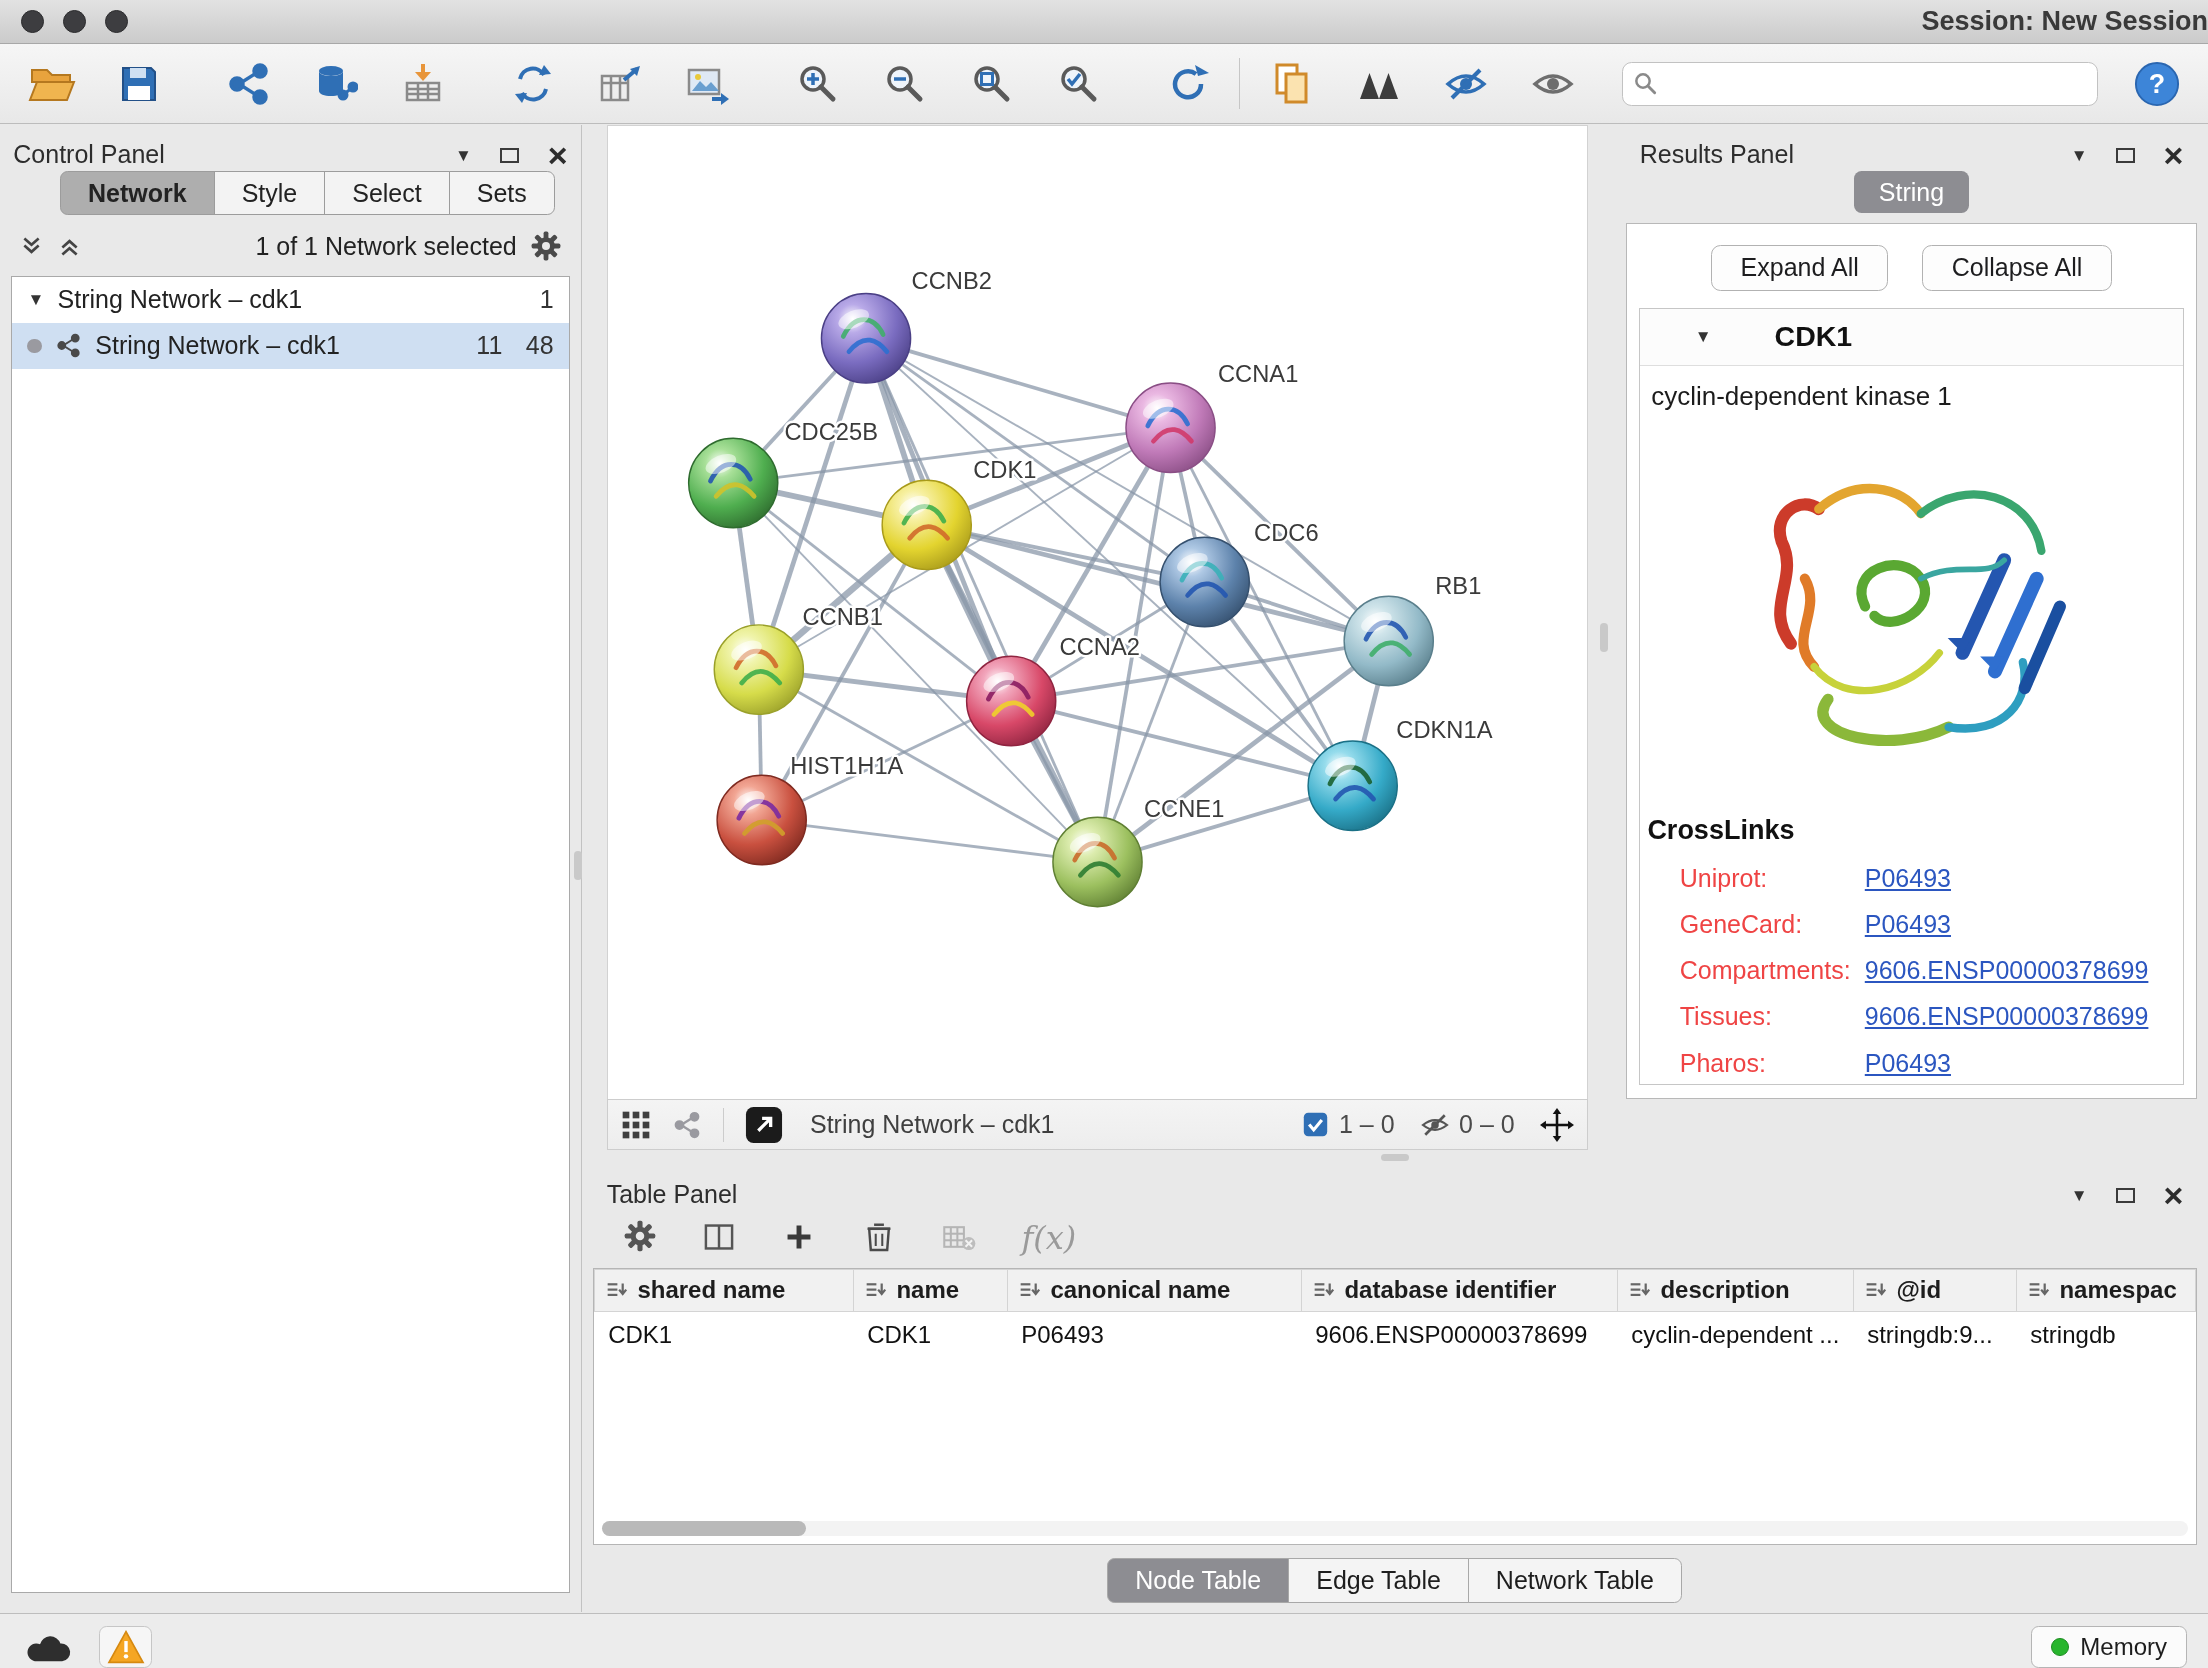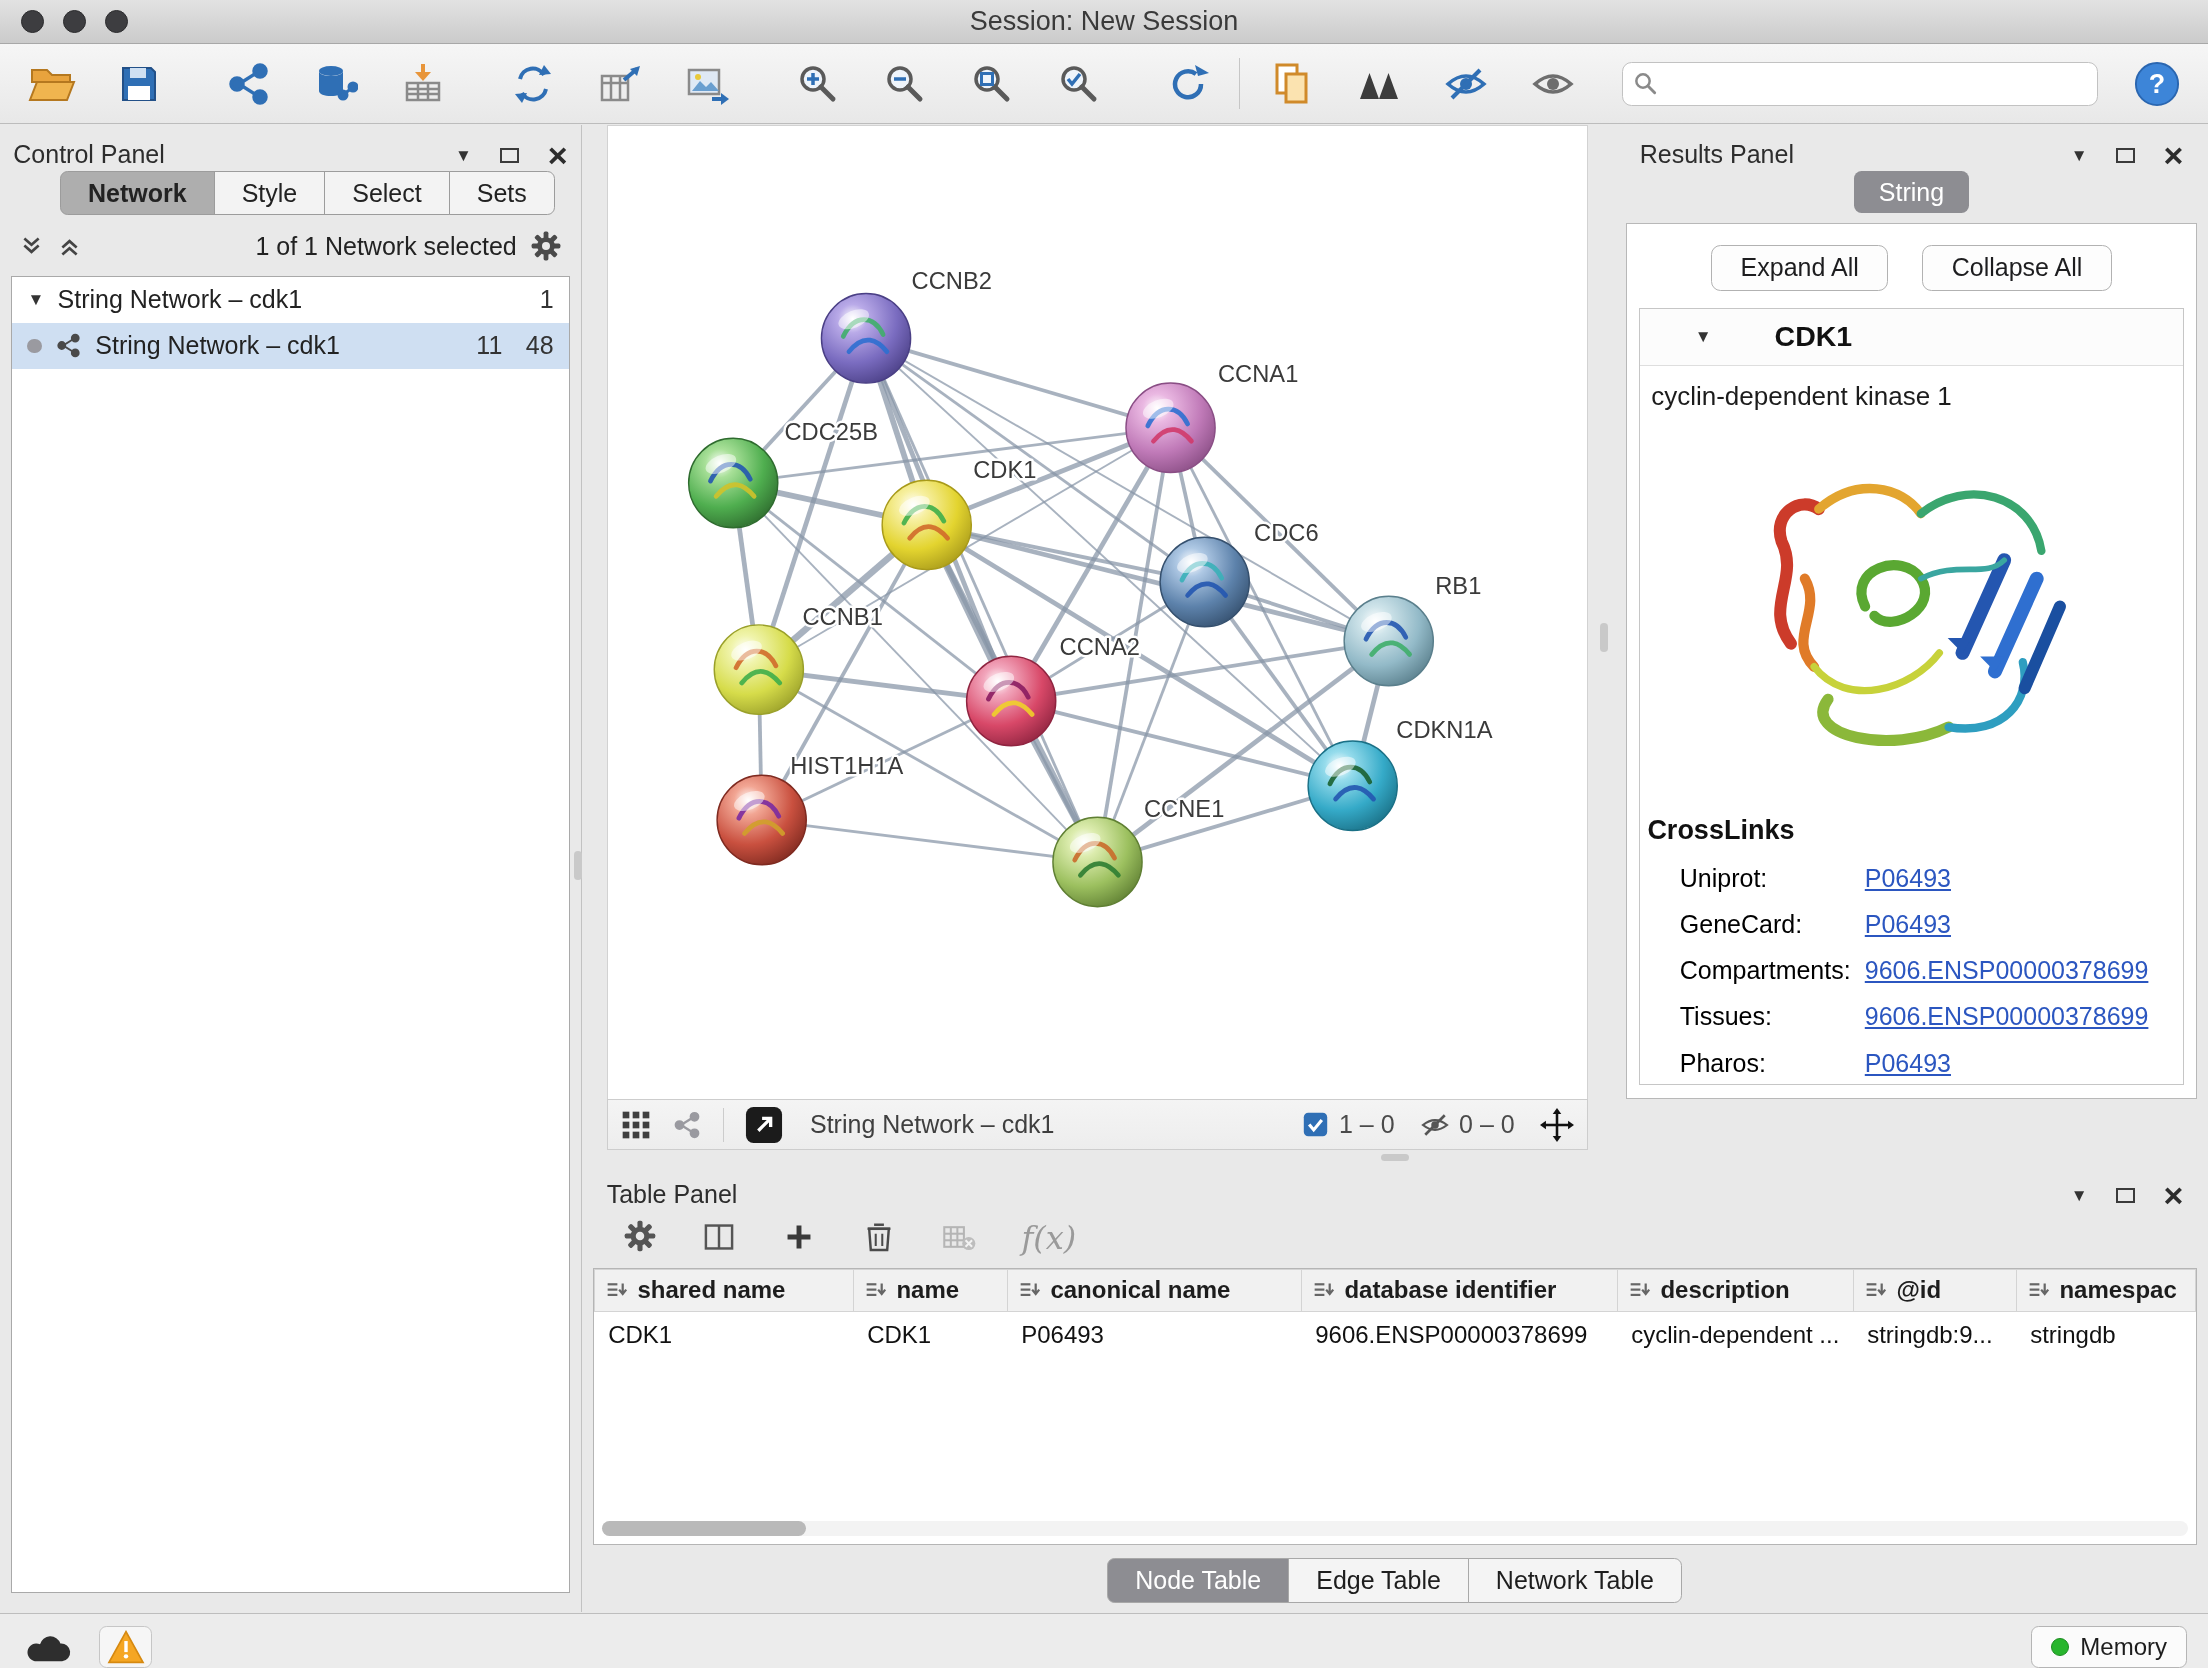--- a/index.html
+++ b/index.html
@@ -3,21 +3,21 @@
 <meta charset="utf-8">
 <style>
   *{box-sizing:border-box;margin:0;padding:0}
   html,body{width:2208px;height:1668px}
   body{font-family:"Liberation Sans",sans-serif;background:#e9e9e9;overflow:hidden;position:relative;color:#222}
 
   
   .titlebar{height:44px;background:linear-gradient(#e2e2e2,#cbcbcb);border-bottom:1px solid #a8a8a8;display:flex;align-items:center;position:relative}
   .traffic{display:flex;gap:19px;margin-left:21px;z-index:2}
   .traffic span{width:23px;height:23px;border-radius:50%;background:#3d3d40;border:1px solid #2b2b2d;display:block}
-  .title{position:absolute;left:0;right:0;text-align:center;font-size:27px;color:#3a3a3a;font-weight:400}
+  .title{position:absolute;left:0;right:0;text-align:right;font-size:27px;color:#3a3a3a;font-weight:700}
 
   
   .toolbar{height:80px;background:linear-gradient(#f6f6f6,#e8e8e8);border-bottom:1px solid #bcbcbc;display:flex;align-items:center;padding:0 25px}
   .tb-group{display:flex;align-items:center;gap:34px}
   .tb-btn{width:53px;height:53px;display:flex;align-items:center;justify-content:center;border-radius:7.6px}
   .tb-sep{width:1px;height:51px;background:#c6c6c6;margin:0 25px}.ml60{margin-left:57px}
   .search-wrap{margin-left:auto;position:relative;width:476px;height:44px}
   .search-wrap svg{position:absolute;left:11.4px;top:9.5px}
   .search-input{width:100%;height:100%;border:1px solid #c2c2c2;border-radius:9.5px;background:#fff;padding:0 13.3px 0 46px;font-size:25px;font-family:"Liberation Sans",sans-serif;outline:none}
   .help-btn{margin-left:32px}
@@ -68,21 +68,21 @@
   .rp-buttons{display:flex;justify-content:center;gap:34px;padding:7.6px 0 17px}
   .rp-btn{font-size:25px;padding:7.6px 28.5px;background:#fdfdfd;border:1px solid #b2b2b2;border-radius:9.5px;color:#1d1d1f}
   .gene-box{border:1px solid #c6c6c6;flex:1;display:flex;flex-direction:column;overflow:hidden}
   .gene-header{display:flex;align-items:center;padding:11.4px 0;border-bottom:1px solid #dedede;background:#fcfcfc}
   .gene-header .caret{margin-left:55px}
   .gene-symbol{font-size:28.5px;font-weight:bold;margin-left:63px;color:#111}
   .gene-desc{font-size:26px;padding:15px 11.4px 3.8px;color:#1c1c1c}
   .protein-wrap{display:flex;justify-content:center;padding:5.7px 0}
   .crosslinks-title{font-weight:bold;font-size:27px;padding:17px 7.6px 9.5px;color:#111}
   .cl-row{display:flex;align-items:center;font-size:25px;padding:8.6px 0 8.6px 40px}
-  .cl-label{width:185px;color:#000000}
+  .cl-label{width:185px;color:#ef4444}
   .cl-value{color:#2b56c0;text-decoration:underline}
 
   
   .h-gap{height:15px;display:flex;align-items:center;justify-content:center;flex:none}
   .gap-handle{width:28.5px;height:7.6px;border-radius:3.8px;background:#c9c9c9}
   .table-panel{flex:1;display:flex;flex-direction:column;padding:0 11.4px;min-height:0}
   .tp-toolbar{display:flex;align-items:flex-start;gap:44px;padding:9.5px 0 11.4px 30px;flex:none}
   .fx-label{font-family:"DejaVu Serif",serif;font-style:italic;font-size:32px;color:#9a9a9a}
   .tp-table-wrap{flex:1;background:#fff;border:1px solid #b5b5b5;overflow:hidden;position:relative;min-height:0}
   table{border-collapse:collapse;width:100%;table-layout:fixed;font-size:24px}

